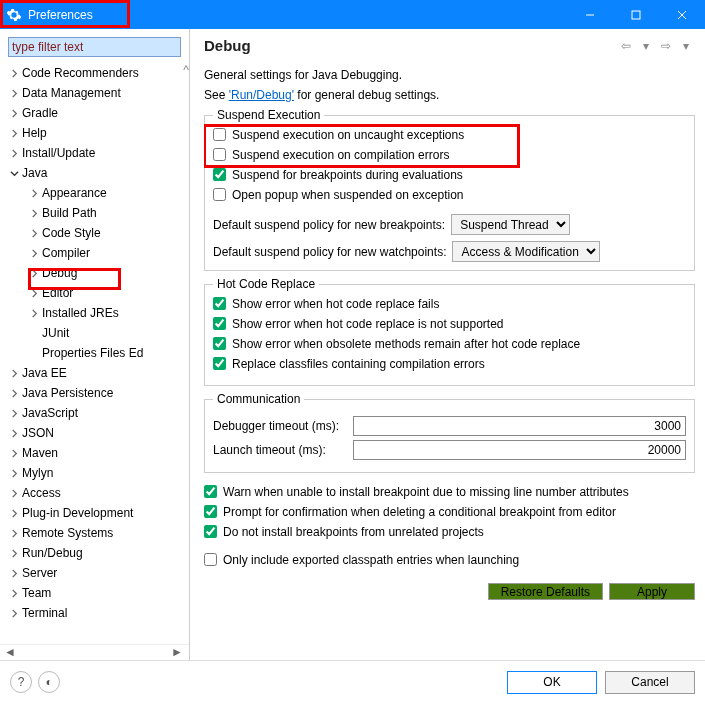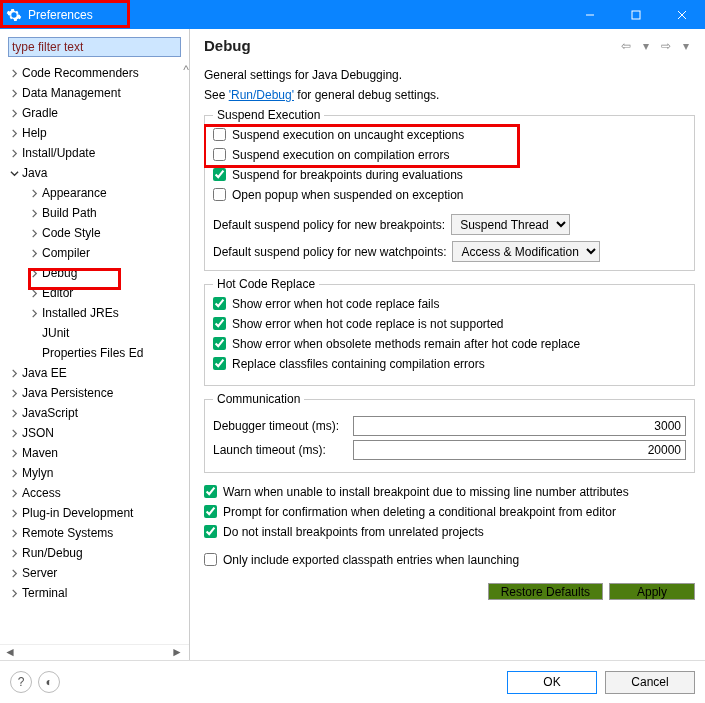--- a/index.html
+++ b/index.html
@@ -296,20 +296,28 @@
               </svg>
             </span>
             <span class="lbl">Server</span>
           </div>
           <div class="tree-row indent1">
             <span class="tw">
               <svg viewBox="0 0 10 10">
                 <path d="M3 1 L7 5 L3 9" fill="none" stroke="#666" stroke-width="1.4"></path>
               </svg>
             </span>
+            <span class="lbl">Team</span>
+          </div>
+          <div class="tree-row indent1">
+            <span class="tw">
+              <svg viewBox="0 0 10 10">
+                <path d="M3 1 L7 5 L3 9" fill="none" stroke="#666" stroke-width="1.4"></path>
+              </svg>
+            </span>
             <span class="lbl">Terminal</span>
           </div>
         </div>
     </div>
     <div class="tree-scrollarrows">
       <span>◄</span>
       <span>►</span>
     </div>
   </div>
   <div class="red-hl-debug"></div>

